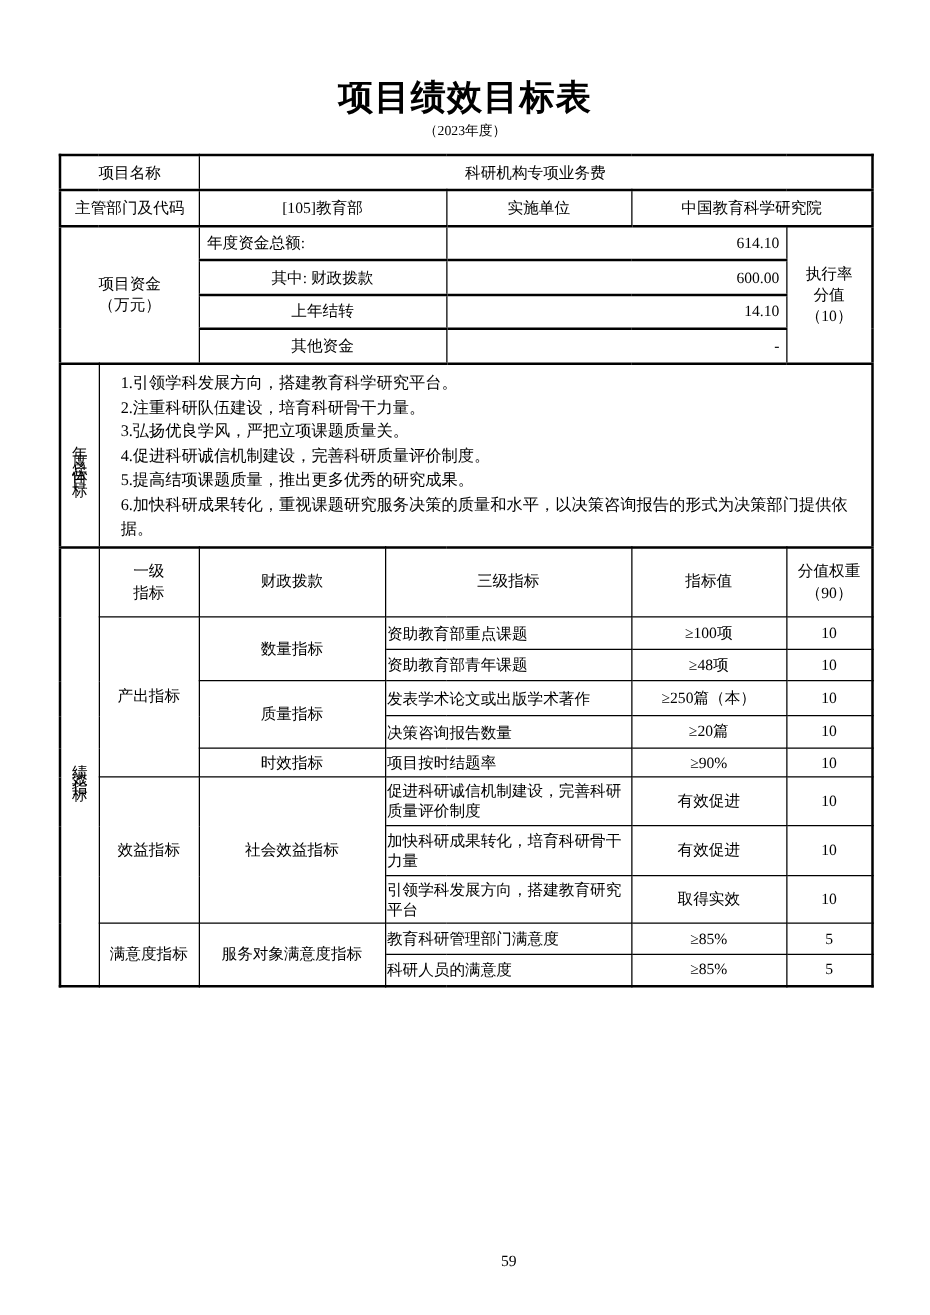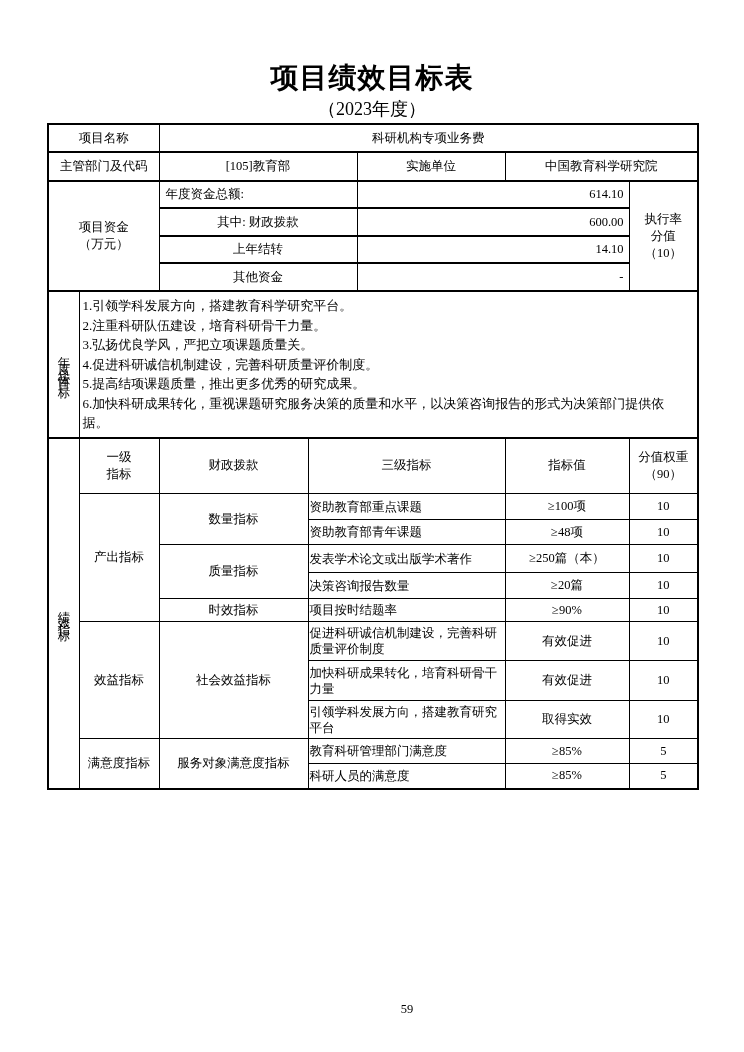--- a/index.html
+++ b/index.html
@@ -12,41 +12,41 @@
     overflow:hidden;
   }
   .doc-title {
     position:absolute; top:59px; left:0; width:744px;
     text-align:center;
     font-family:"Liberation Sans","DejaVu Sans",sans-serif;
     font-weight:bold; font-size:28px; letter-spacing:1px;
   }
   .doc-subtitle {
     position:absolute; top:97px; left:0; width:744px;
-    text-align:center; font-size:18px;
+    text-align:center; font-size:11px;
   }
   table.main {
     position:absolute; top:123px; left:47px;
     width:650px; table-layout:fixed;
     border-collapse:collapse;
     border:2px solid #000;
   }
   td {
     border:1px solid #000;
     font-size:12.5px;
     vertical-align:middle;
     padding:1px 4px;
     overflow:hidden;
   }
   tr.thick td { border-bottom-width:2px;margin-left:24px; }
   .c { text-align:center; }
   .l { text-align:left; padding-left:6px; }
   .r { text-align:right; padding-right:5px; }
   .pre { white-space:pre-line; line-height:17px; }
-  .goals-cell { padding:4px 8px 4px 3px; }
+  .goals-cell { padding:4px 8px 4px 17px; }
   .goal-item { font-size:13px; line-height:19.5px; text-align:left; }
   .name-cell { text-align:left; padding-left:1px; line-height:16px; }
   .vert {
     writing-mode:vertical-rl;
     text-orientation:upright;
     letter-spacing:6px;
     line-height:1.15;
     margin:0 auto;
     font-size:12.5px;
   }

